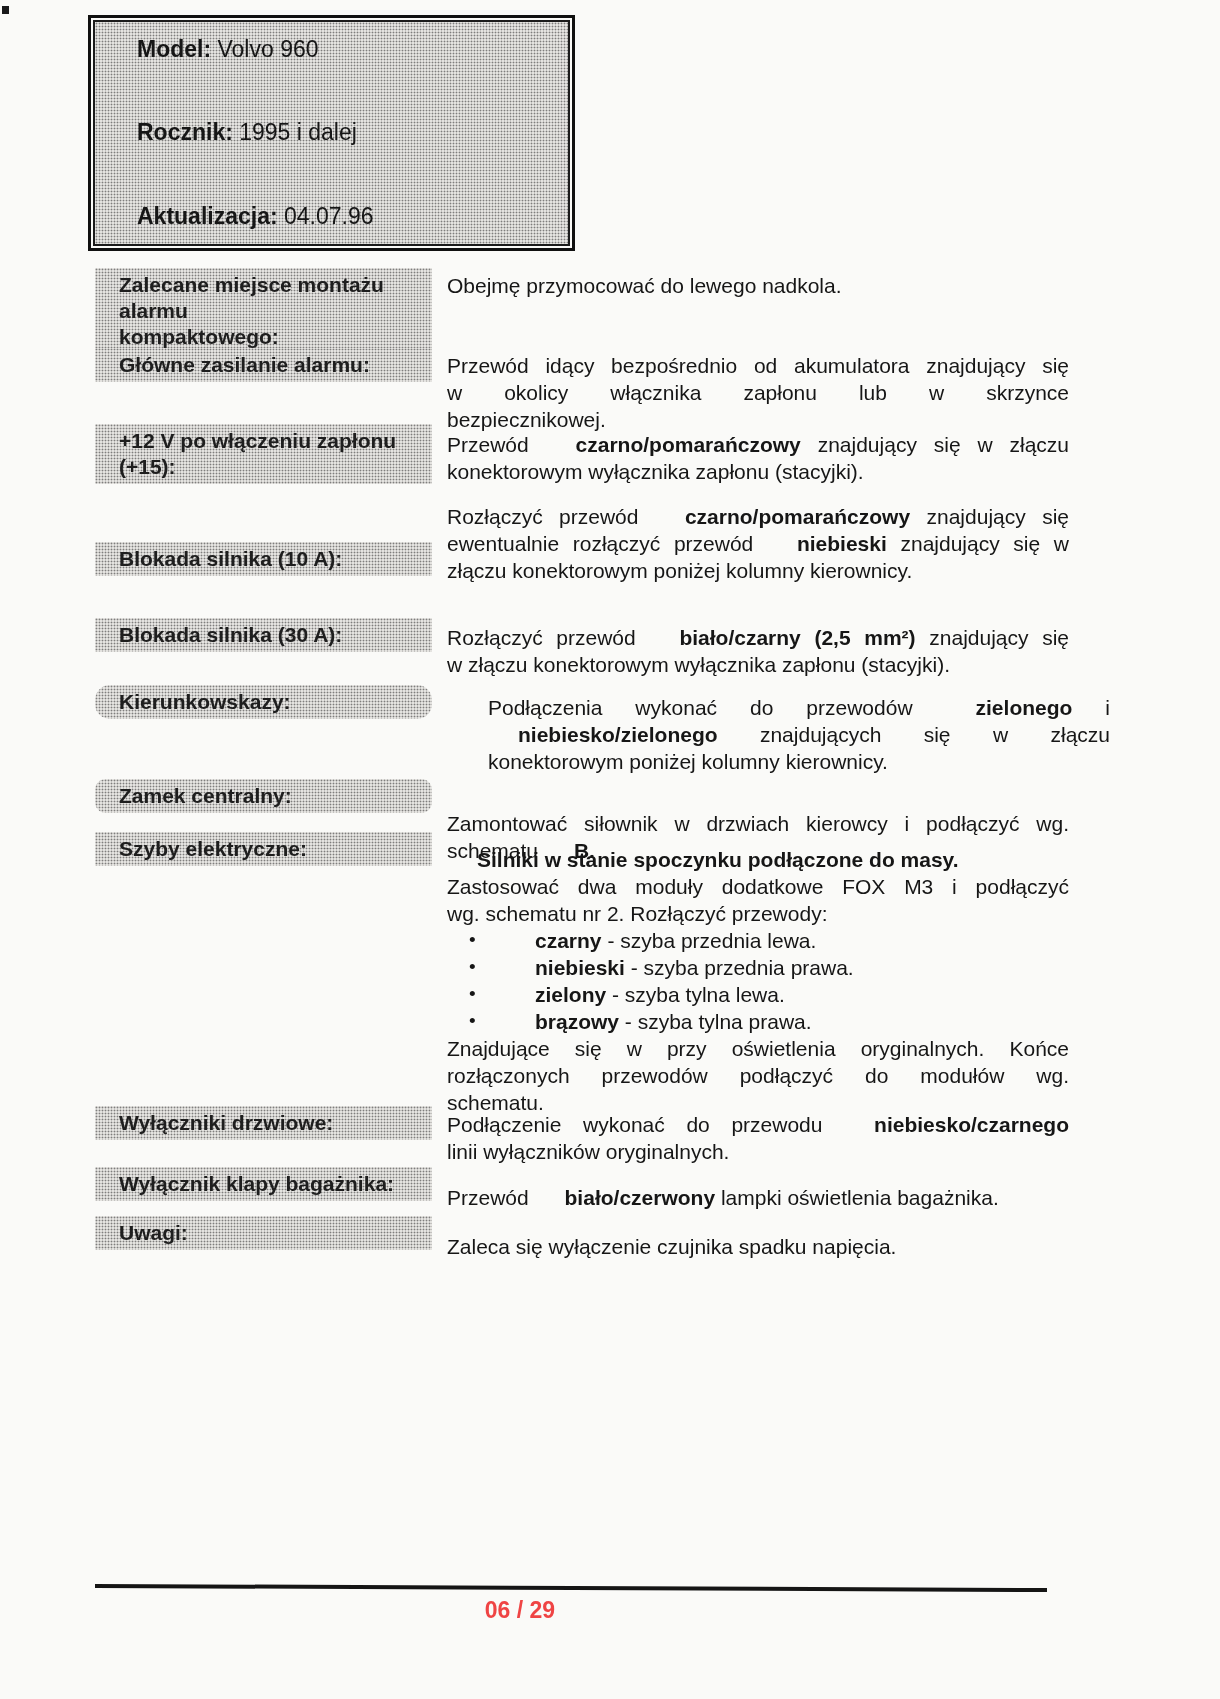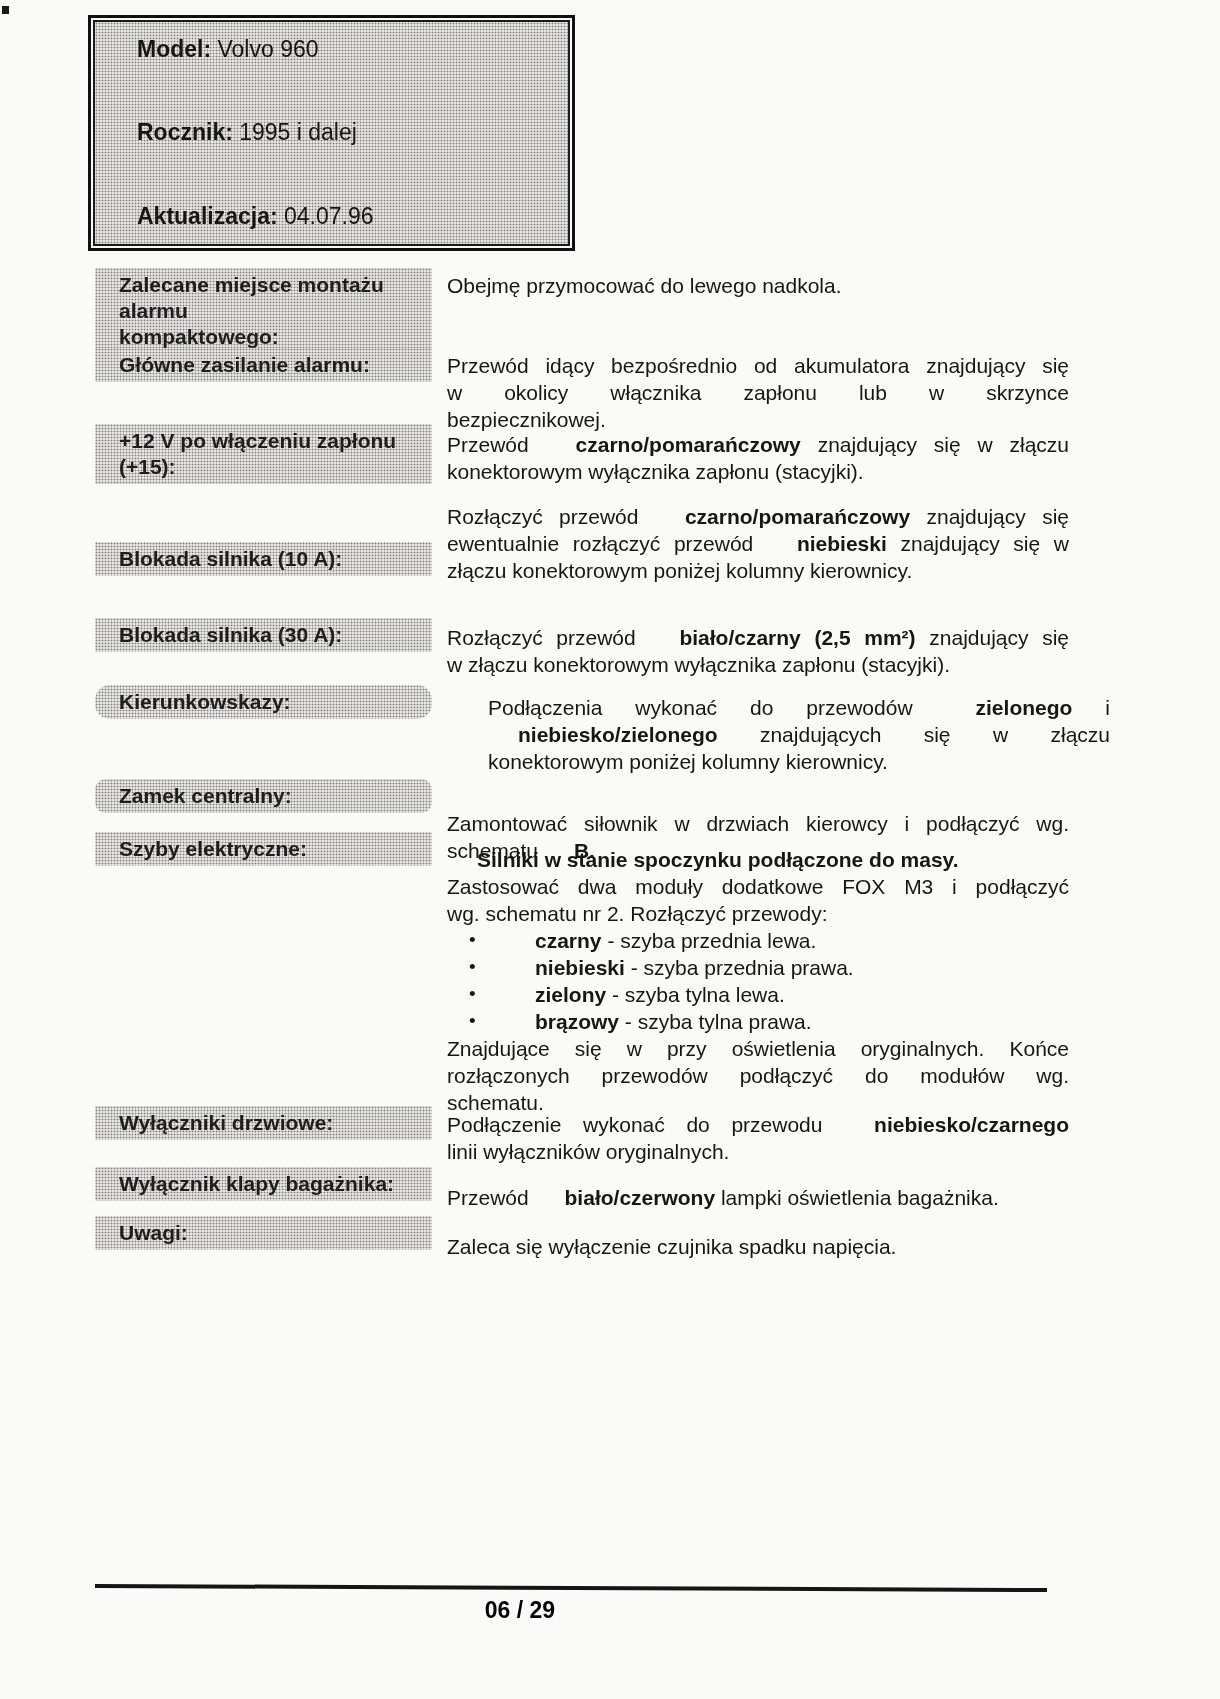--- a/index.html
+++ b/index.html
@@ -44,21 +44,21 @@
   .cline.bullet{padding-left:58px;}
   .cline .dot{position:absolute;left:22px;top:-1px;font-size:19px;}
   .b{font-weight:bold;padding-left:30px;}
   
   .footer-rule{
     position:absolute;left:95px;top:1586px;width:952px;height:4px;
     background:#151515;transform:rotate(0.25deg);
   }
   .page-number{
     position:absolute;left:420px;top:1597px;width:200px;
-    text-align:center;font-size:23px;font-weight:bold;color:#000000;
+    text-align:center;font-size:23px;font-weight:bold;color:#ef4444;
   }
   .artifact-dot{
     position:absolute;left:2px;top:6px;width:7px;height:8px;background:#1a1a1a;
   }
 </style>
 </head>
 <body>
 
 <div id="page">
 

